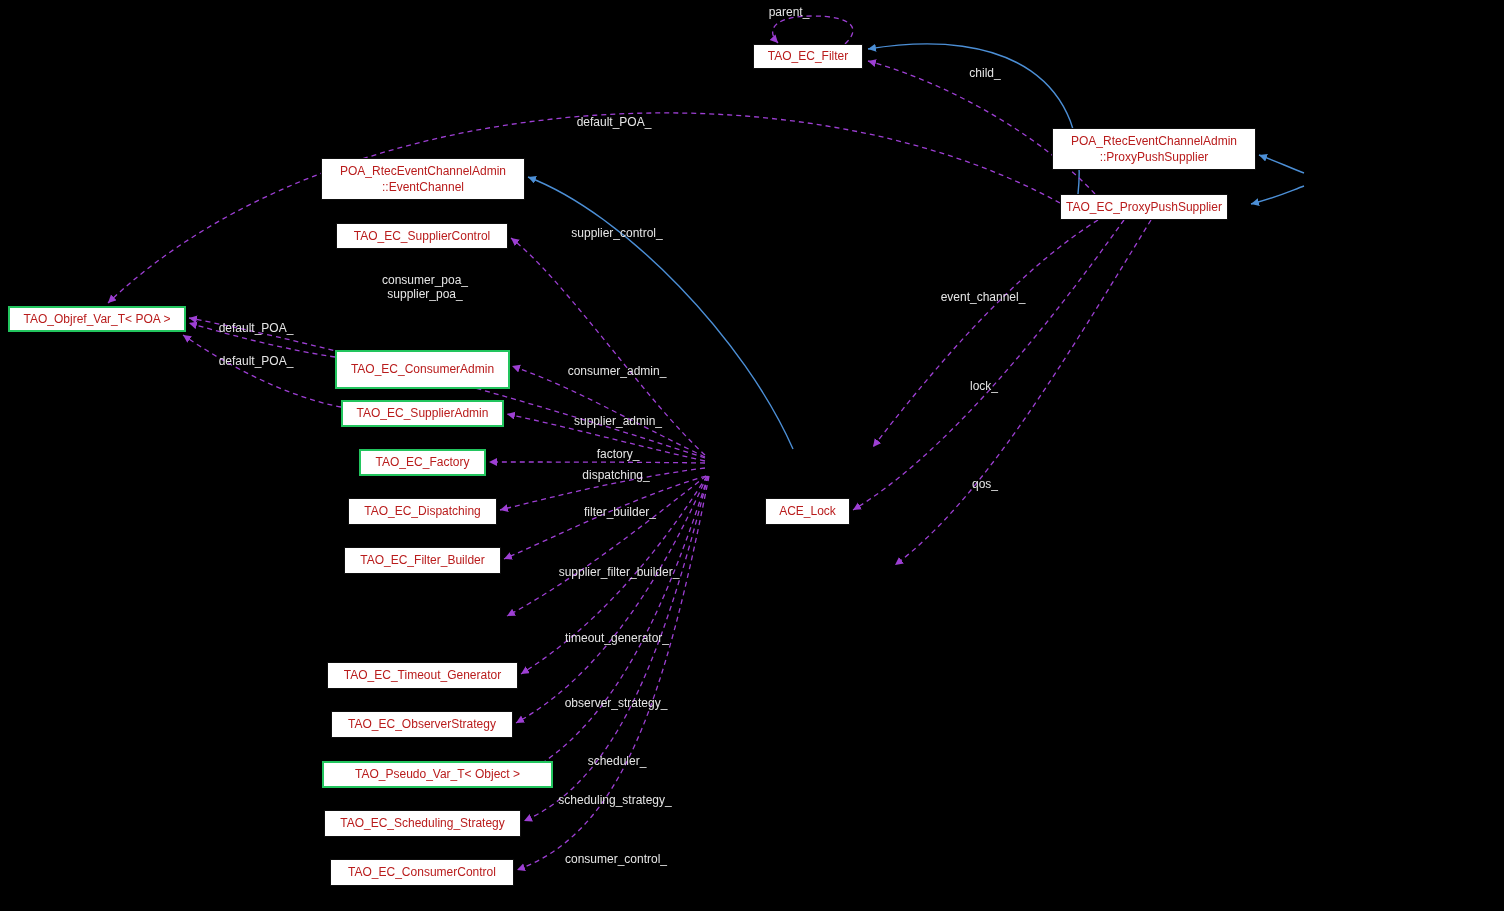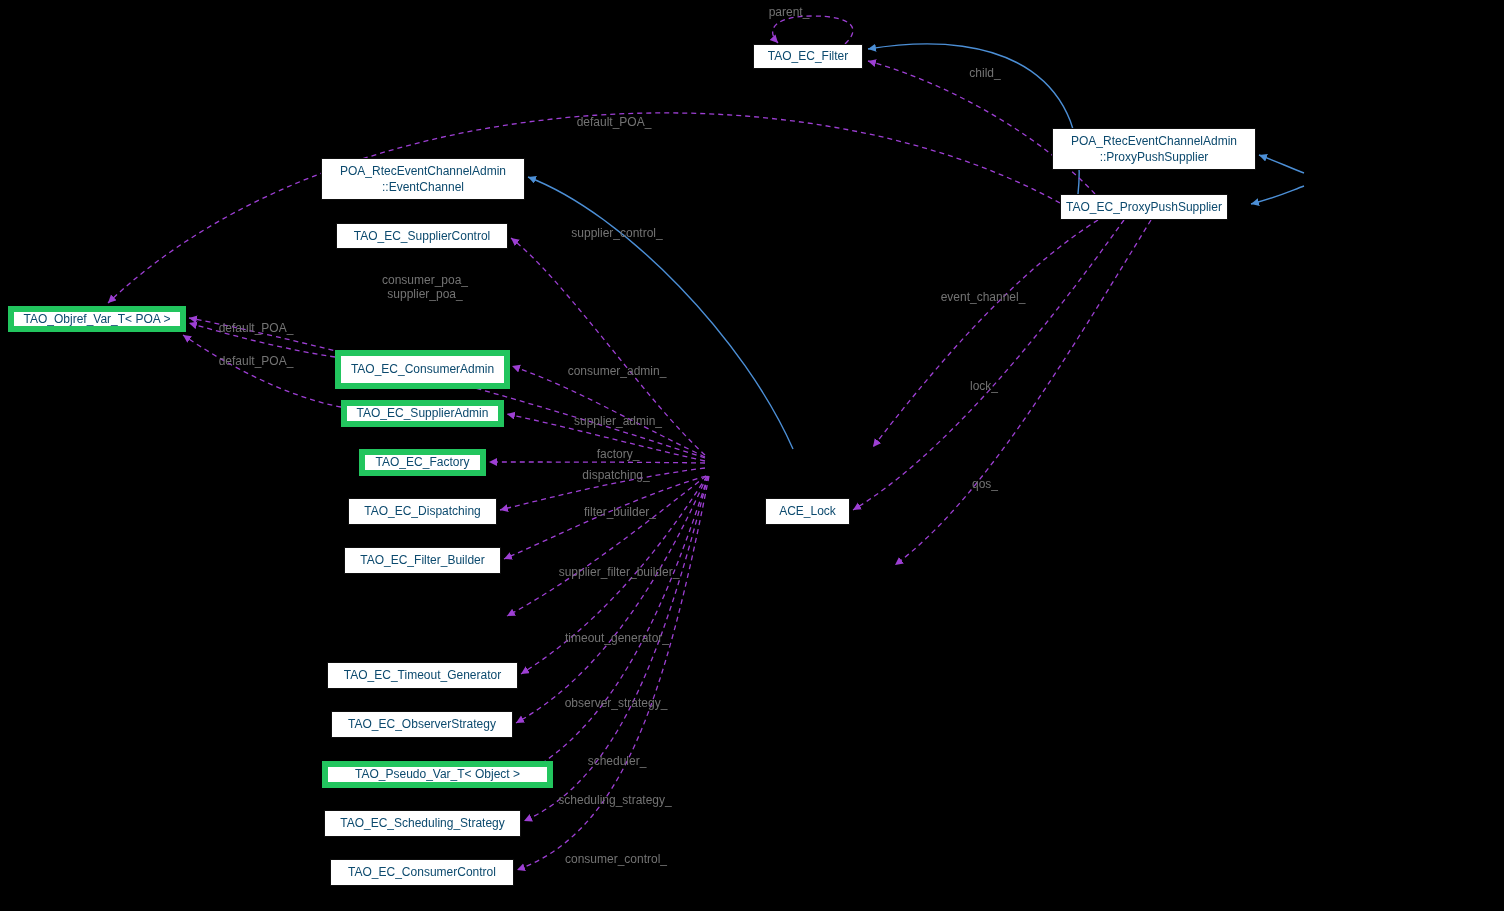--- a/index.html
+++ b/index.html
@@ -22,38 +22,38 @@
   path.inherit {
     stroke: #4c8fd6;
     fill: none;
     stroke-width: 1.4;
     marker-end: url(#arrow-b);
   }
   .node {
     position: absolute;
     background: #ffffff;
     border: 1px solid #0e0e0e;
-    color: #0c4a6e;
+    color: #b91c1c;
     font-size: 12px;
     line-height: 1.35;
     display: flex;
     align-items: center;
     justify-content: center;
     text-align: center;
     white-space: pre-line;
     padding: 0 4px;
     box-sizing: border-box;
     cursor: pointer;
   }
-  .node.red { border: 6px solid #22c55e; }
+  .node.red { border: 2px solid #22c55e; }
   .node.selected { background: #bfbfbf; border-color: #0e0e0e; cursor: default; }
   .edge-label {
     position: absolute;
     transform: translate(-50%, -50%);
-    color: #737373;
+    color: #e5e5e5;
     font-size: 12px;
     white-space: pre;
     text-align: center;
     line-height: 1.2;
   }
 </style>
 </head>
 <body>
 
 <div class="diagram">

